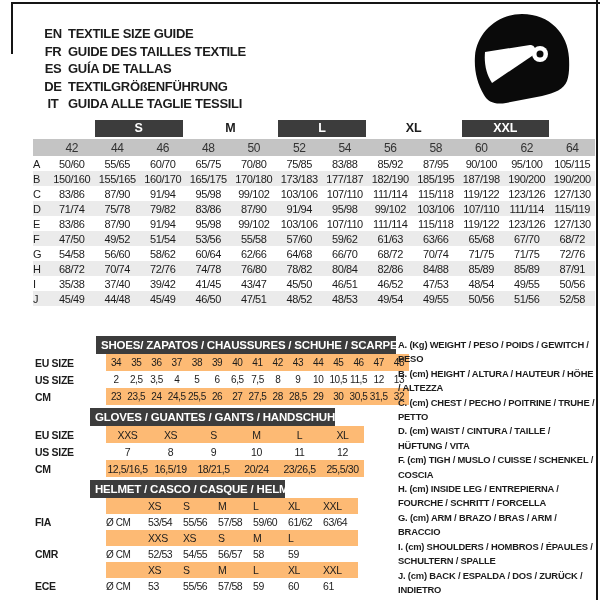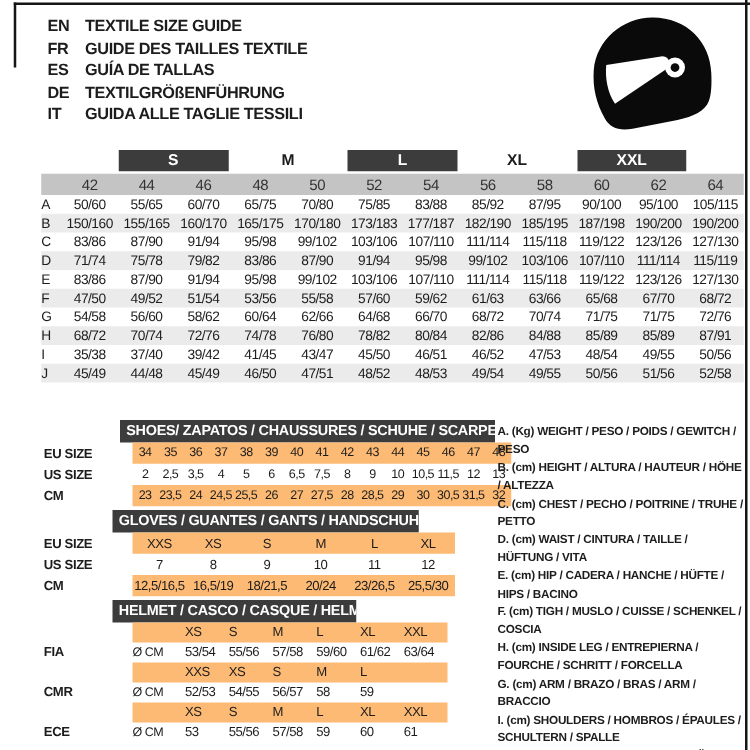--- a/index.html
+++ b/index.html
@@ -3,21 +3,21 @@
 <meta charset="utf-8">
 <style>
   html,body{margin:0;padding:0;background:#fff;}
   .page{position:relative;width:600px;height:600px;background:#fff;overflow:hidden;
         font-family:"Liberation Sans",sans-serif;color:#1c1c1c;}
   
   .border-top{position:absolute;left:11px;top:2px;width:589px;height:2px;background:#151515;}
   .border-stub{position:absolute;left:11px;top:2px;width:2px;height:52px;background:#151515;}
   .border-right{position:absolute;left:596px;top:0;width:2px;height:600px;background:#151515;}
   
-  .lang-list{position:absolute;left:38px;top:12px;}
+  .lang-list{position:absolute;left:38px;top:25px;text-align:center;}
   .lang-row{display:flex;font-weight:bold;font-size:13px;line-height:17.6px;letter-spacing:-0.3px;}
   .lang-code{width:30px;flex:none;}
   
   .helmet-icon{position:absolute;left:458px;top:8px;}
   
   .main-table{position:absolute;left:33px;top:120px;width:562px;}
   .mt-row{display:flex;align-items:center;}
   .mt-letter{width:16px;flex:none;font-size:11px;letter-spacing:-0.3px;}
   .mt-col{flex:1 1 0;text-align:center;font-size:11px;letter-spacing:-0.4px;white-space:nowrap;}
   .mt-group-row{height:19px;align-items:flex-start;}
@@ -452,20 +452,19 @@
           <span class="cell">61</span>
         </div>
       </div>
     </div>
 
   <div id="legend">
       <div class="legend-item">A. (Kg) WEIGHT / PESO / POIDS / GEWITCH / PESO</div>
       <div class="legend-item">B. (cm) HEIGHT / ALTURA / HAUTEUR / HÖHE / ALTEZZA</div>
       <div class="legend-item">C. (cm) CHEST / PECHO / POITRINE / TRUHE / PETTO</div>
       <div class="legend-item">D. (cm) WAIST / CINTURA / TAILLE / HÜFTUNG / VITA</div>
-      <div class="legend-item">E. (cm) HIP / CADERA / HANCHE / HÜFTE / HIPS /  BACINO</div>
       <div class="legend-item">F. (cm) TIGH / MUSLO / CUISSE / SCHENKEL / COSCIA</div>
       <div class="legend-item">H. (cm) INSIDE LEG / ENTREPIERNA / FOURCHE / SCHRITT / FORCELLA</div>
       <div class="legend-item">G. (cm) ARM  / BRAZO / BRAS / ARM / BRACCIO</div>
       <div class="legend-item">I.  (cm) SHOULDERS / HOMBROS / ÉPAULES / SCHULTERN / SPALLE</div>
       <div class="legend-item">J. (cm) BACK / ESPALDA / DOS / ZURÜCK / INDIETRO</div>
     </div>
 </div>
 
 </body></html>

